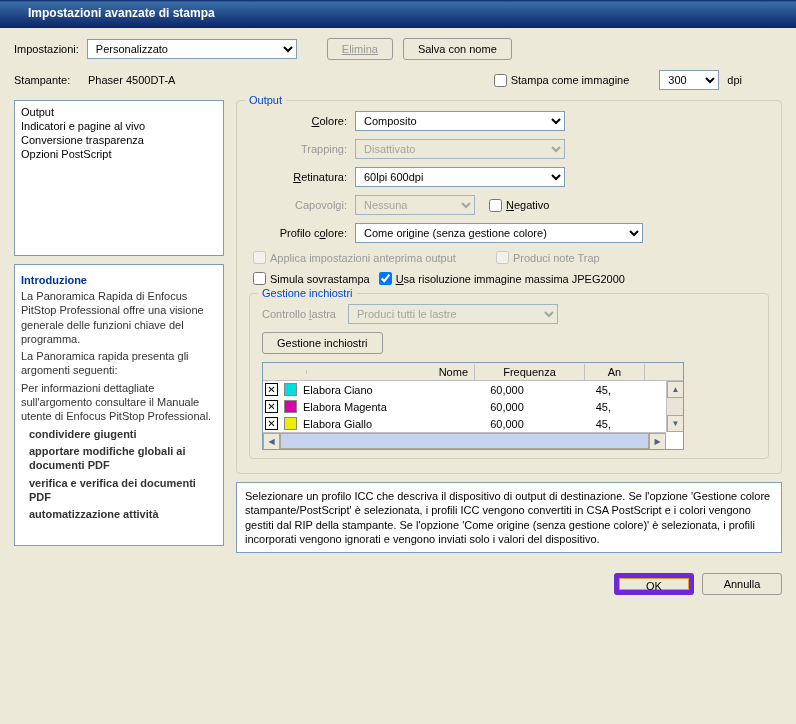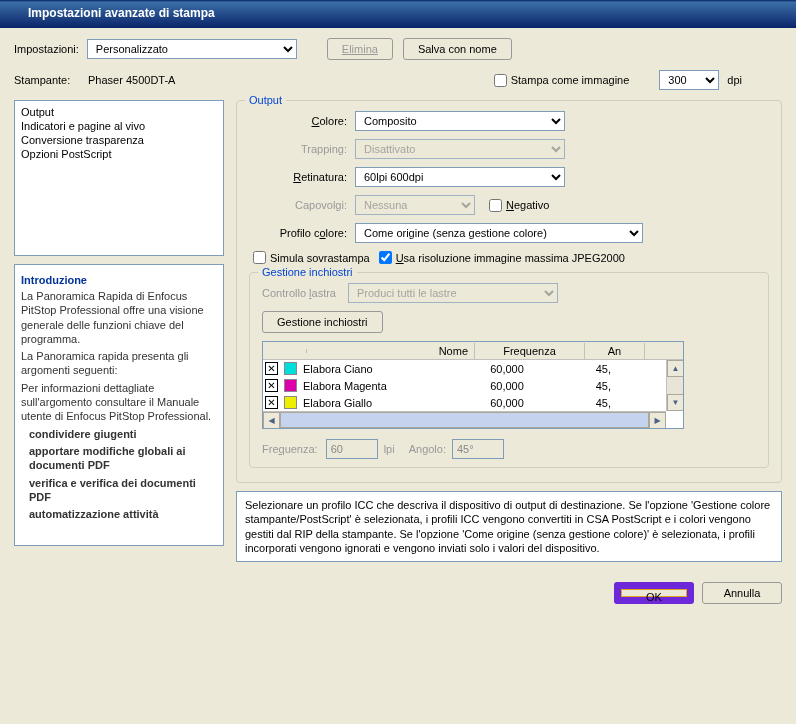--- a/index.html
+++ b/index.html
@@ -5,21 +5,21 @@
 * { box-sizing: border-box; margin: 0; padding: 0; font-family: Tahoma, sans-serif; font-size: 11px; }
 body { background: #ece9d8; width: 796px; height: 724px; overflow: hidden; }
 .titlebar { background: linear-gradient(to bottom, #0a246a, #3a6ea5 8%, #0a246a); color: #fff; height: 28px; padding: 6px 28px; font-weight: bold; font-size: 12px; }
 .content { padding: 10px 14px; }
 .row { display: flex; align-items: center; margin-bottom: 10px; }
 .lbl { margin-right: 8px; }
 select, input[type=text] { border: 1px solid #7f9db9; background: #fff; height: 20px; padding: 1px 4px; font-size: 11px; }
 select:disabled, input:disabled { background: #ece9d8; color: #888; }
 .btn { background: #ece9d8; border: 1px solid #999; border-radius: 3px; padding: 2px 14px; height: 22px; font-size: 11px; cursor: pointer; }
 .btn:disabled { color: #999; }
-.btn-default { border: 7px solid #6d28d9; box-shadow: inset 0 0 0 1px #e3a122; }
+.btn-default { border: 5px solid #6d28d9; box-shadow: inset 0 0 0 1px #e3a122; }
 .main { display: flex; gap: 12px; margin-top: 6px; }
 .leftcol { width: 210px; }
 .navbox { border: 1px solid #7f9db9; background: #fff; height: 156px; padding: 4px 6px; margin-bottom: 8px; }
 .navbox div { padding: 1px 0; cursor: pointer; }
 .preview { border: 1px solid #7f9db9; background: #fff; height: 282px; padding: 6px; overflow: hidden; font-size: 7px; color: #333; }
 .preview .ptitle { font-weight: bold; font-size: 8px; color: #000; }
 .preview .psub { font-weight: bold; color: #003399; margin: 3px 0; }
 .preview p { line-height: 1.3; margin-bottom: 3px; }
 .fieldset { border: 1px solid #d0cfbf; border-radius: 4px; padding: 10px 12px 8px 12px; margin-bottom: 6px; position: relative; }
 .legend { position: absolute; top: -7px; left: 8px; background: #ece9d8; padding: 0 4px; color: #0046d5; }
@@ -113,20 +113,30 @@
           <span style="width:14px"></span>
           <label class="chk">
               <input type="checkbox" style="">
               <span><span class="underline">N</span>egativo</span>
             </label>
         </div>
         <div class="formrow">
           <span class="flbl">Profilo c<span class="underline">o</span>lore:</span>
           <select style="width:288px"><option class="sel-highlight">Come origine (senza gestione colore)</option></select>
         </div>
+        <div class="formrow" style="margin-left:4px;gap:40px">
+          <label class="chk disabled">
+              <input type="checkbox" disabled="" style="">
+              <span>Applica impostazioni anteprima output</span>
+            </label>
+          <label class="chk disabled">
+              <input type="checkbox" disabled="" style="">
+              <span>Produci note Trap</span>
+            </label>
+        </div>
         <div class="formrow" style="margin-left:4px;gap:9px">
           <label class="chk">
               <input type="checkbox" style="">
               <span>Simula sovrastampa</span>
             </label>
           <label class="chk">
               <input type="checkbox" checked="" style="">
               <span><span class="underline">U</span>sa risoluzione immagine massima JPEG2000</span>
             </label>
         </div>
@@ -180,27 +190,20 @@
               <div class="arrow">▲</div>
               <div class="arrow" style="position:absolute;bottom:0">▼</div>
             </div>
             <div class="scrollbar-h">
               <div class="arrow">◀</div>
               <div class="thumb"></div>
               <div class="arrow">▶</div>
             </div>
           </div>
 
-          <div class="formrow" style="margin-top:10px;margin-bottom:0">
-            <span class="flbl disabled" style="width:auto">Fre<span class="underline">q</span>uenza:</span>
-            <input type="text" style="width: 52px;" disabled="" value="60">
-            <span style="margin:0 14px 0 6px;color:#999">lpi</span>
-            <span class="disabled" style="color:#999;margin-right:6px">Angolo:</span>
-            <input type="text" style="width: 52px;" disabled="" value="45°">
-          </div>
         </div>
       </div>
 
       <div class="desc">Selezionare un profilo ICC che descriva il dispositivo di output di destinazione. Se l'opzione 'Gestione colore stampante/PostScript' è selezionata, i profili ICC vengono convertiti in CSA PostScript e i colori vengono gestiti dal RIP della stampante. Se l'opzione 'Come origine (senza gestione colore)' è selezionata, i profili incorporati vengono ignorati e vengono inviati solo i valori del dispositivo.</div>
     </div>
   </div>
 </div>
 
 <div class="bottom">
   <button class="btn btn-default" style="width:80px">OK</button>

